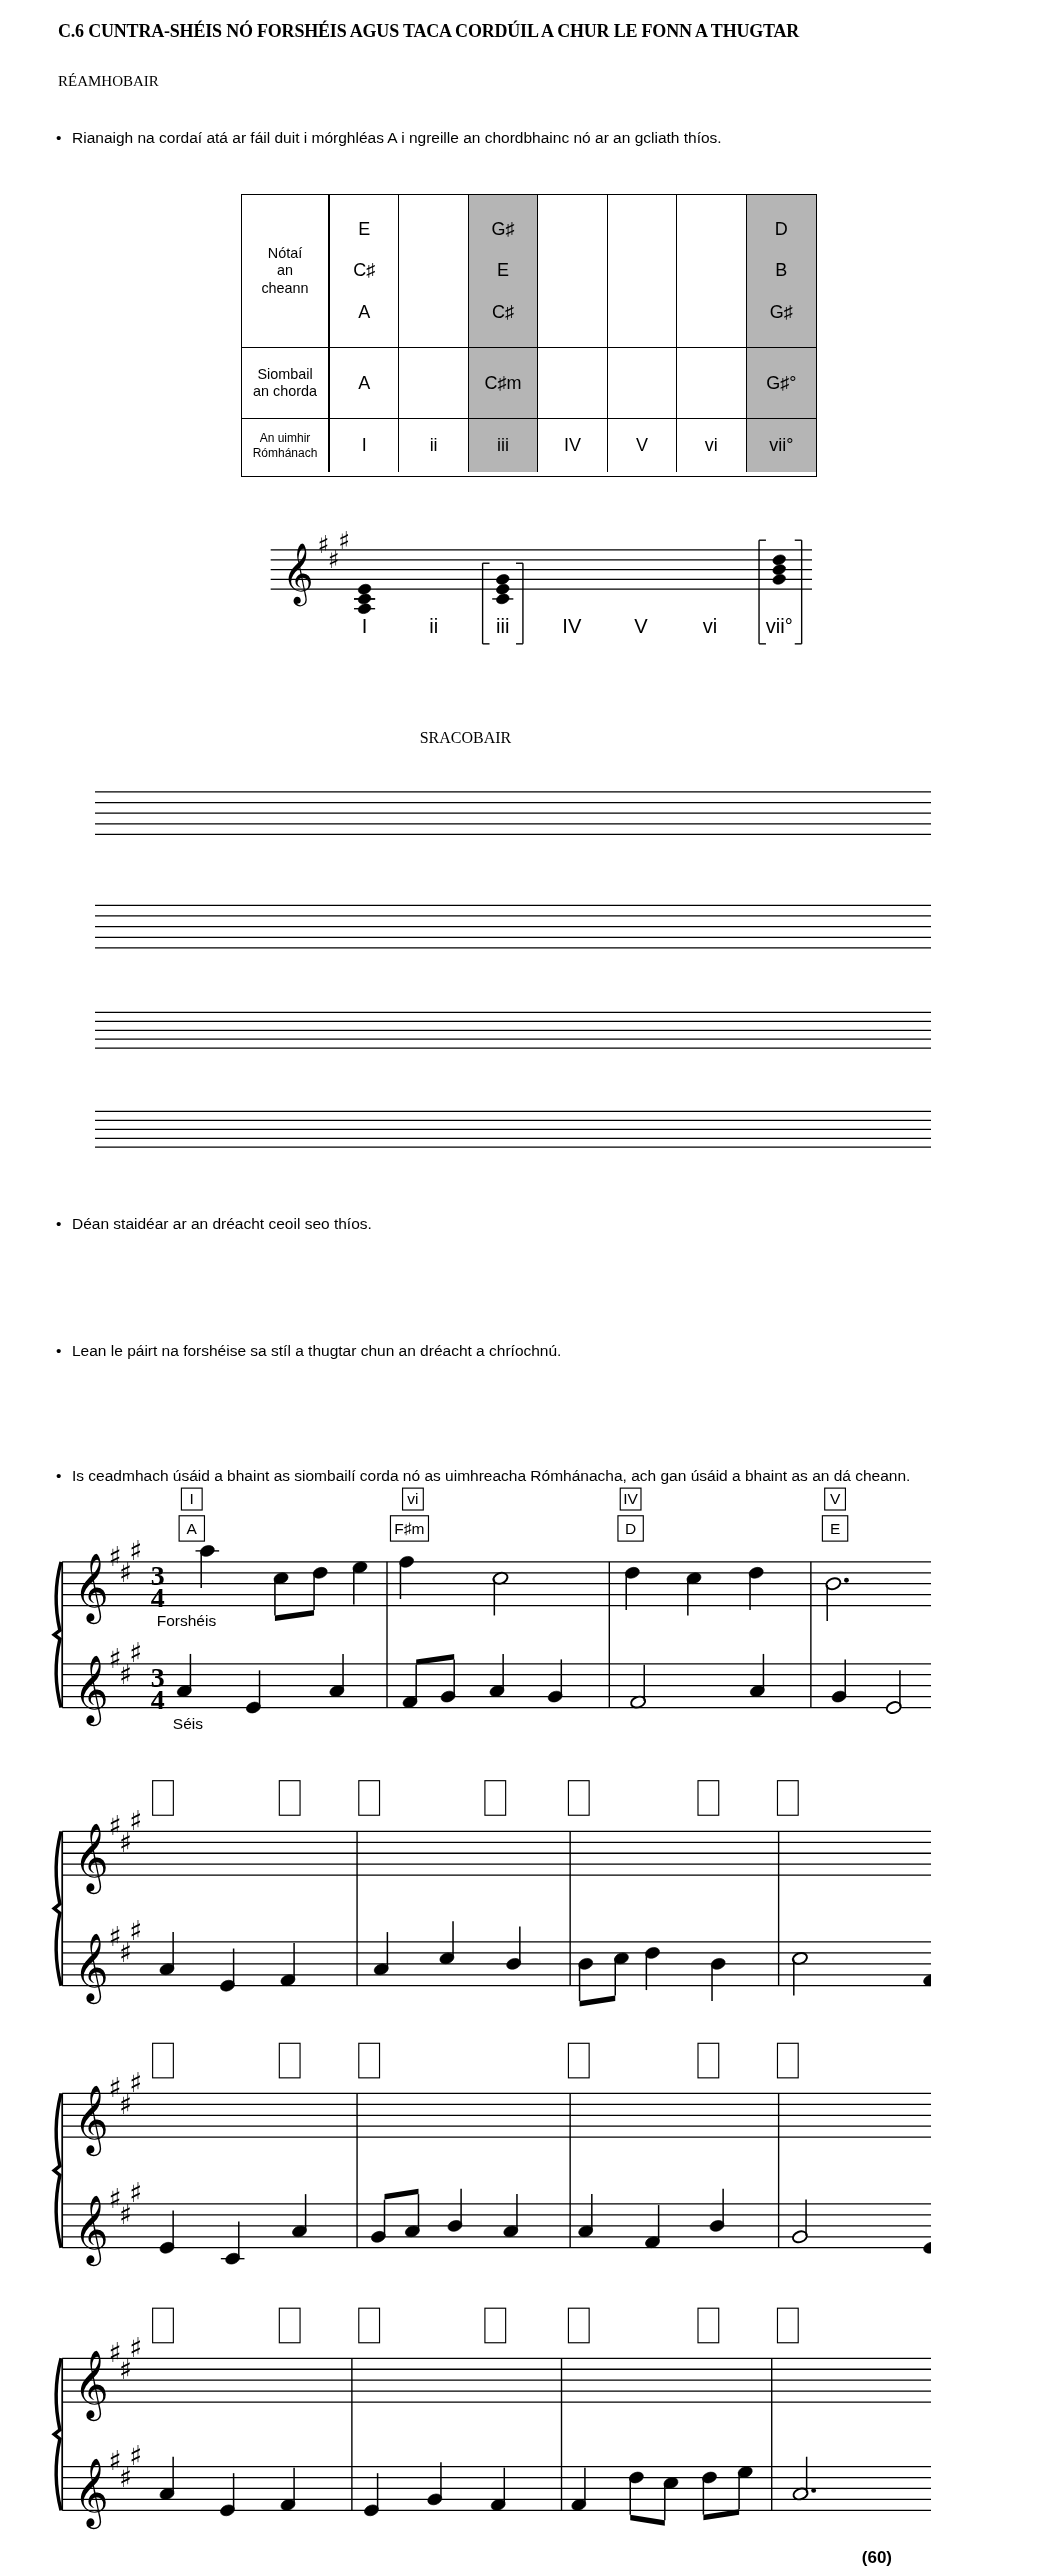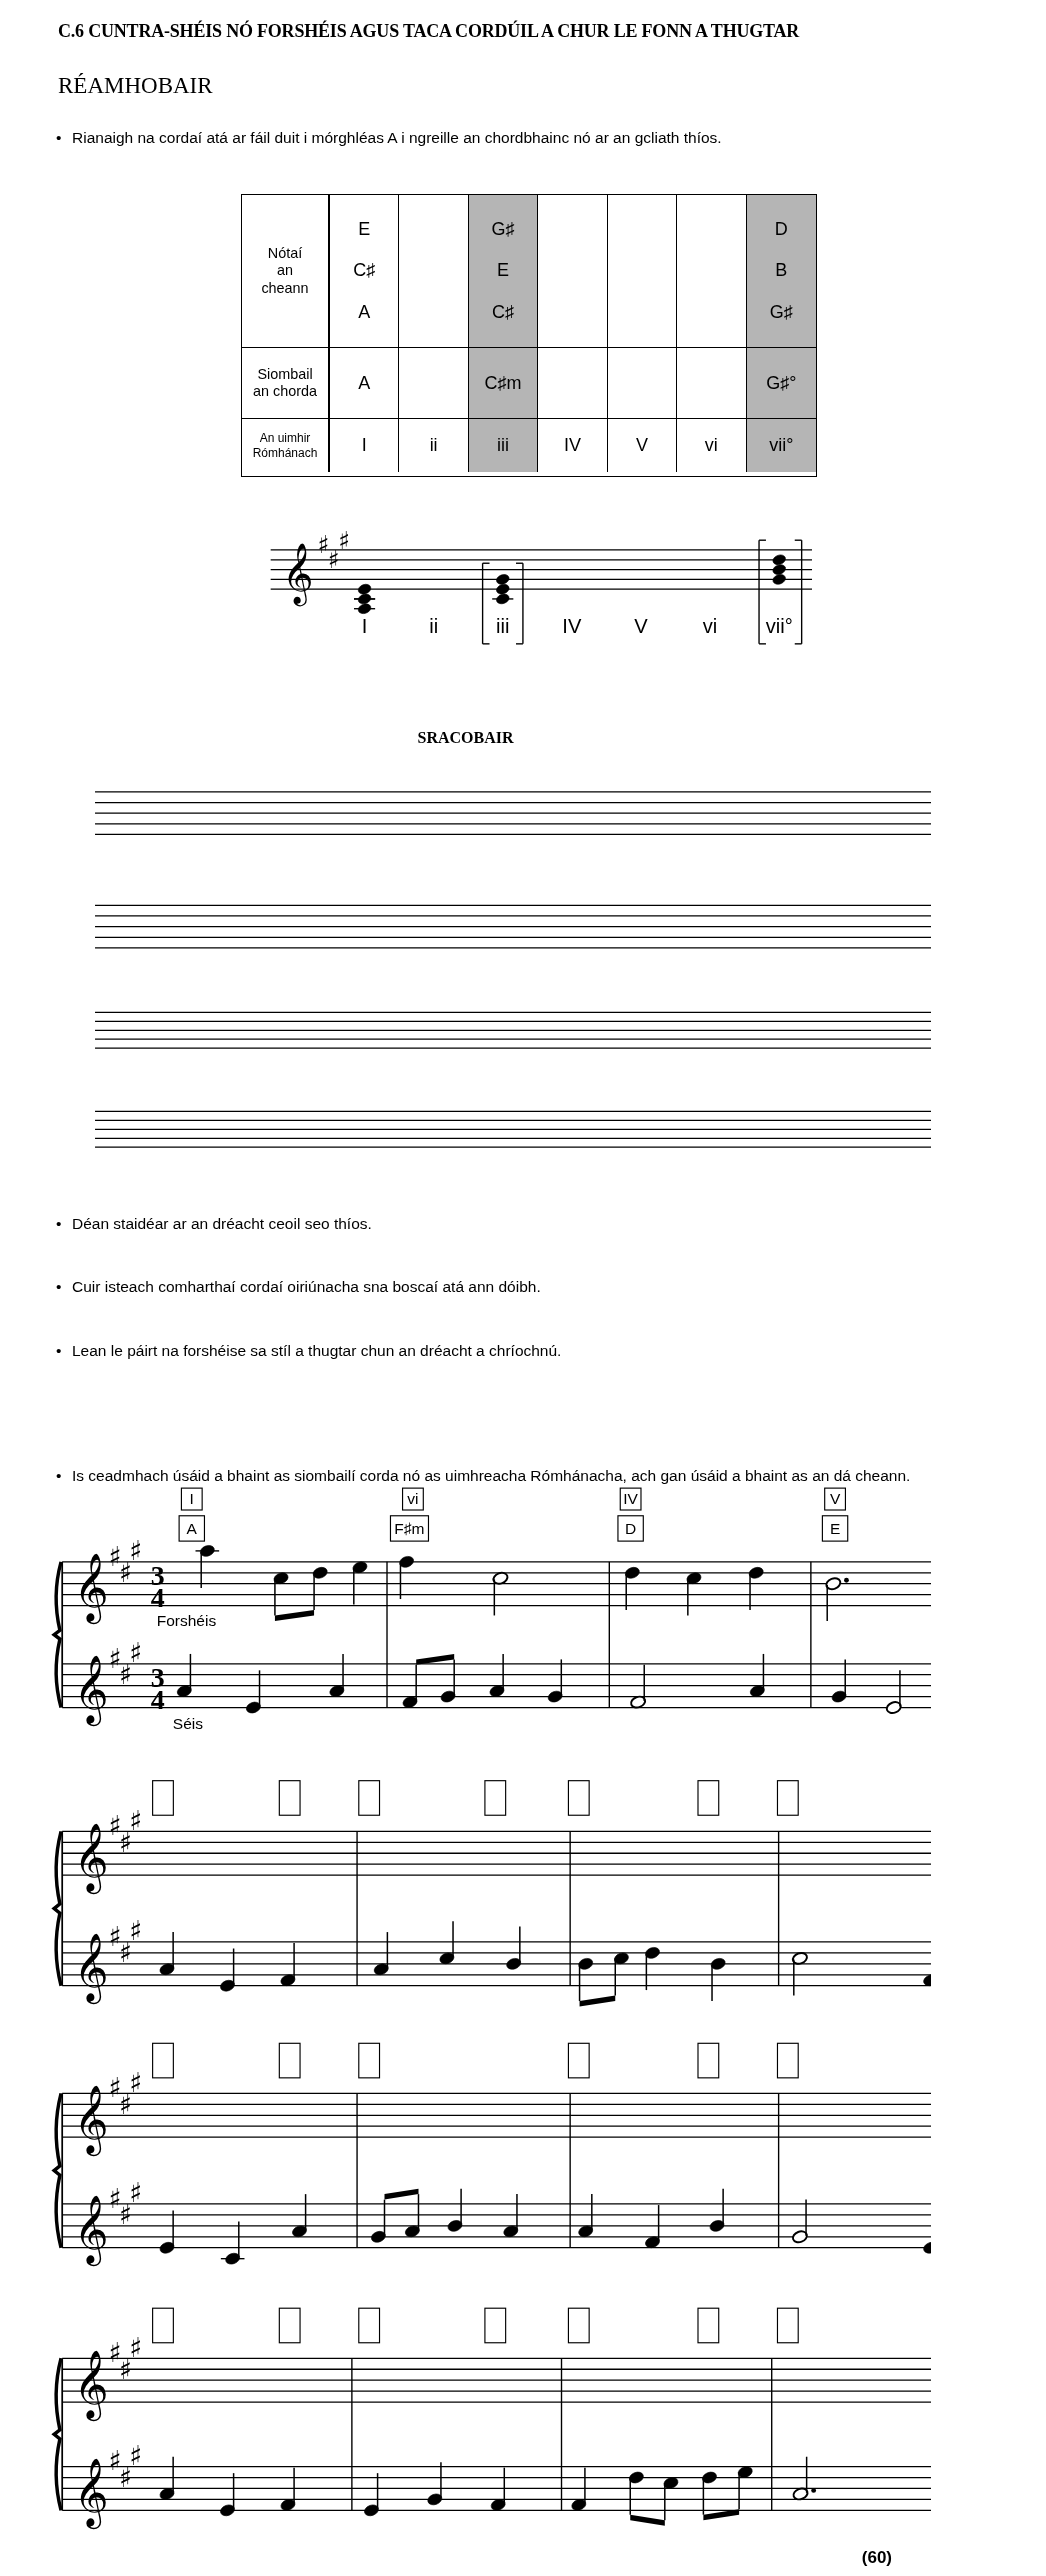--- a/index.html
+++ b/index.html
@@ -1,23 +1,23 @@
 <!DOCTYPE html>
 <html style="font-size:9.2px"><head>
 <meta charset="utf-8">
 <style>
   html,body{margin:0;padding:0;background:#fff;}
   #page{position:relative;width:931px;height:2576px;background:#fff;overflow:hidden;
         font-family:"Liberation Sans","DejaVu Sans",sans-serif;color:#000;}
   .abs{position:absolute;}
   #title{left:58px;top:21px;font-family:"Liberation Serif","DejaVu Serif",serif;
          font-weight:bold;font-size:18px;letter-spacing:-0.2px;}
-  #reamhobair{left:58px;top:73px;font-family:"Liberation Serif","DejaVu Serif",serif;font-size:23px;}
+  #reamhobair{left:58px;top:73px;font-family:"Liberation Serif","DejaVu Serif",serif;font-size:15px;}
   #sracobair{left:0;right:0;top:729px;text-align:center;font-family:"Liberation Serif","DejaVu Serif",serif;
-             font-weight:bold;font-size:16px;}
+             font-weight:normal;font-size:16px;}
   .bullet{left:56px;width:921px;font-size:15.5px;line-height:19.6px;}
   .bullet .dot{display:inline-block;width:16px;}
   .bullet .btxt{display:inline;}
   #pagenum{right:39px;top:2533px;font-weight:bold;font-size:17px;margin-top:15px;}
   
   #chordtable{left:241px;top:194px;width:574px;height:281px;border:1.7px solid #000;
               display:grid;grid-template-columns:88px repeat(7,1fr);grid-template-rows:153px 71px 53px;}
   .tc{border-right:1.2px solid #000;border-bottom:1.2px solid #000;display:flex;align-items:center;
       justify-content:center;text-align:center;font-size:18px;background:#fff;}
   .tc.lastcol{border-right:none;}
@@ -76,23 +76,20 @@
     <div class="tc lastrow">IV</div>
     <div class="tc lastrow">V</div>
     <div class="tc lastrow">vi</div>
     <div class="tc shade lastcol lastrow">vii°</div>
   </div>
 
   <div id="sracobair" class="abs">SRACOBAIR</div>
 
   <div class="abs bullet" style="top:1214px;">
     <span class="dot">•</span><span class="btxt">Déan staidéar ar an dréacht ceoil seo thíos.</span>
-  </div>
-  <div class="abs bullet" style="top:1277px;">
-    <span class="dot">•</span><span class="btxt">Cuir isteach comharthaí cordaí oiriúnacha sna boscaí atá ann dóibh.</span>
   </div>
   <div class="abs bullet" style="top:1341px;">
     <span class="dot">•</span><span class="btxt">Lean le páirt na forshéise sa stíl a thugtar chun an dréacht a chríochnú.</span>
   </div>
   <div class="abs bullet" style="top:1466px;width:898px;">
     <span class="dot">•</span><span class="btxt">Is ceadmhach úsáid a bhaint as siombailí corda nó as uimhreacha Rómhánacha, ach gan úsáid a bhaint as an dá cheann.</span>
   </div>
 
   <svg id="music" class="abs" style="left:0;top:0;" width="1047" height="2576" viewBox="0 0 1818 4473" xmlns="http://www.w3.org/2000/svg">
       <line x1="470" y1="955" x2="1410" y2="955" stroke="#000" stroke-width="2.2"></line>

